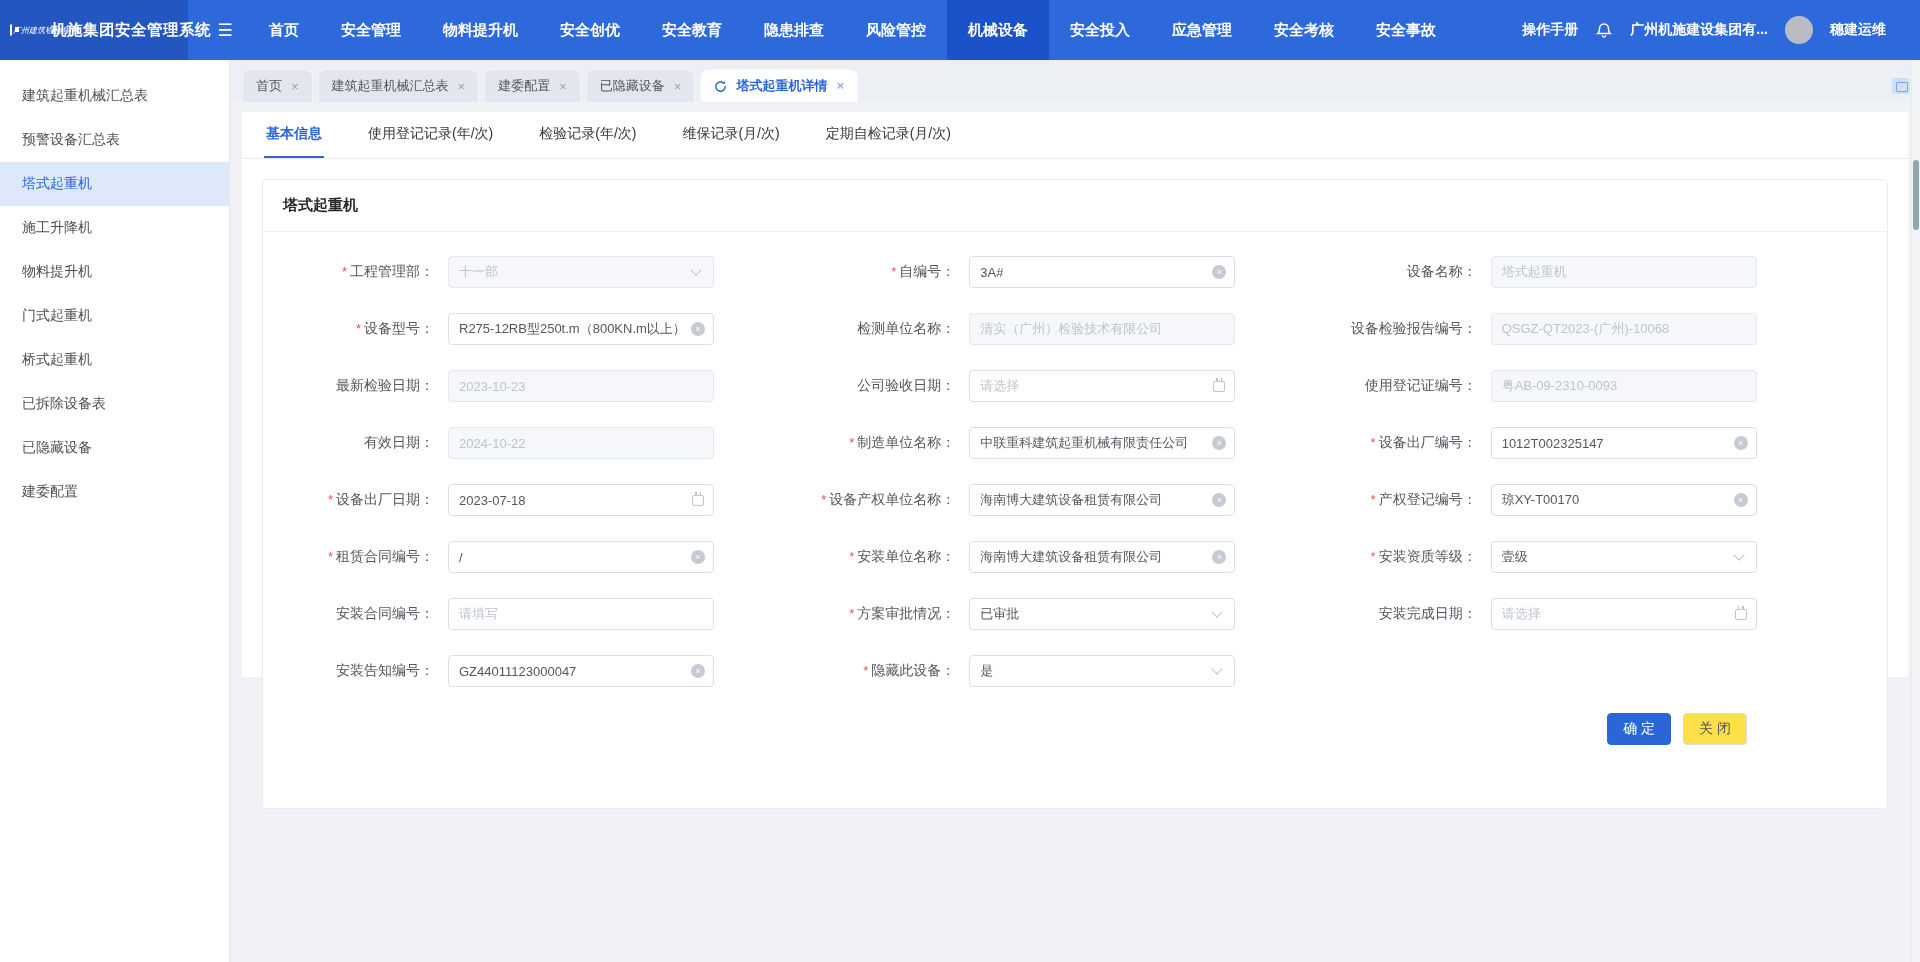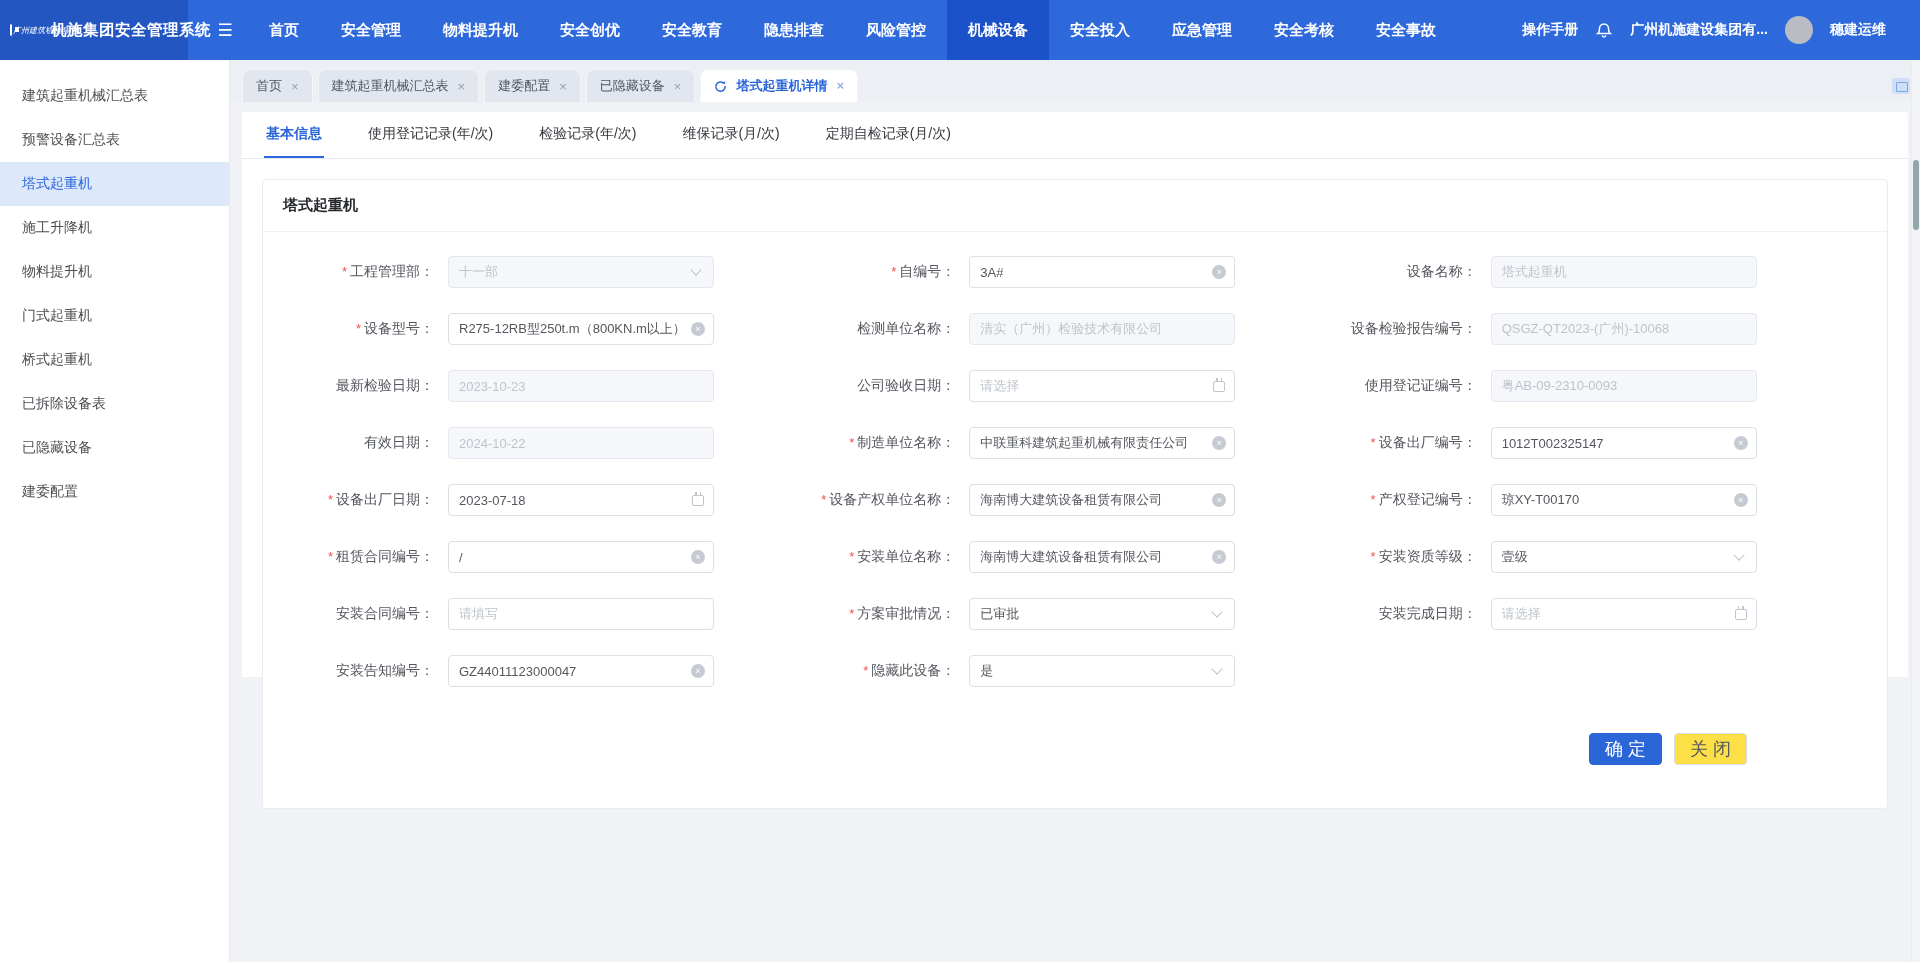--- a/index.html
+++ b/index.html
@@ -60,21 +60,21 @@
   .f-box .val { white-space:nowrap; overflow:hidden; max-width:100%; }
   .f-box .val.ph { color:var(--disabled_text,#bfc4cc); }
   .sfx { position:absolute; top:50%; }
   .clear { right:8px; width:14px; height:14px; margin-top:-7px; border-radius:50%; background:#c6cad2; color:#fff; font-size:9px; line-height:14px; text-align:center; cursor:pointer; }
   .chevron { right:13px; width:8px; height:8px; margin-top:-6px; border-right:1.5px solid #c0c4cc; border-bottom:1.5px solid #c0c4cc; transform:rotate(45deg); }
   .cal { right:9px; width:12px; height:11px; margin-top:-5px; border:1.3px solid #c0c4cc; border-radius:2px; }
   .cal::before { content:""; position:absolute; left:2px; top:-4px; width:1.5px; height:3px; background:#c0c4cc; }
   .cal::after { content:""; position:absolute; right:2px; top:-4px; width:1.5px; height:3px; background:#c0c4cc; }
 
   .form-actions { display:flex; justify-content:flex-end; gap:12px; padding-right:140px; margin-top:26px; }
-  .btn { height:32px; padding:0 15px; border-radius:4px; font-size:18px; display:flex; align-items:center; cursor:pointer; white-space:nowrap;margin-top:20px; }
+  .btn { height:32px; padding:0 15px; border-radius:4px; font-size:14px; display:flex; align-items:center; cursor:pointer; white-space:nowrap; }
   .btn-primary { background:var(--accent,#2b66d9); color:#fff; border:1px solid var(--accent,#2b66d9); }
   .btn-plain { background:#fde047; color:#54575e; border:1px solid #d8dbe2; }
 
   
   .scroll-track { position:absolute; right:0; top:0; width:9px; height:100%; background:#f3f4f6; border-left:1px solid #e9ebef; }
   .scroll-thumb { position:absolute; right:1px; top:100px; width:6px; height:70px; border-radius:3px; background:#93a6ae; cursor:grab; }
 </style>
 </head>
 <body>
 

